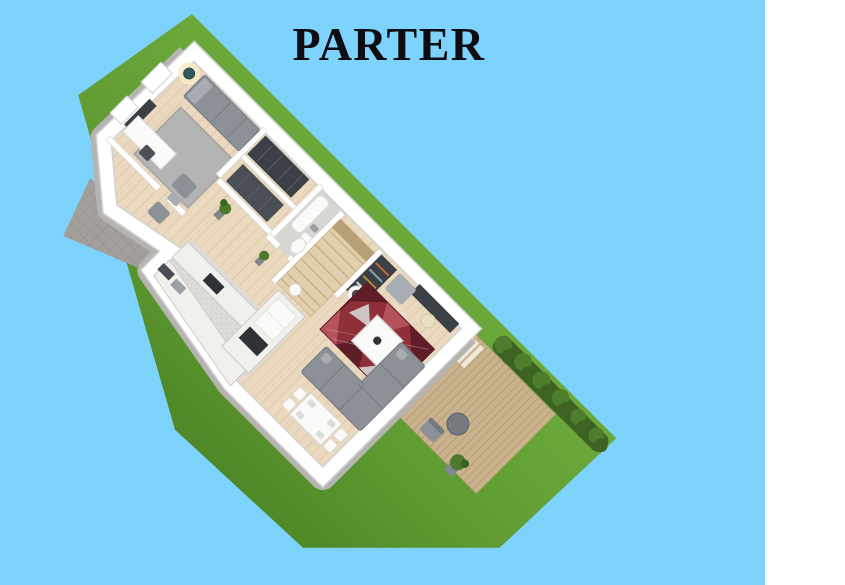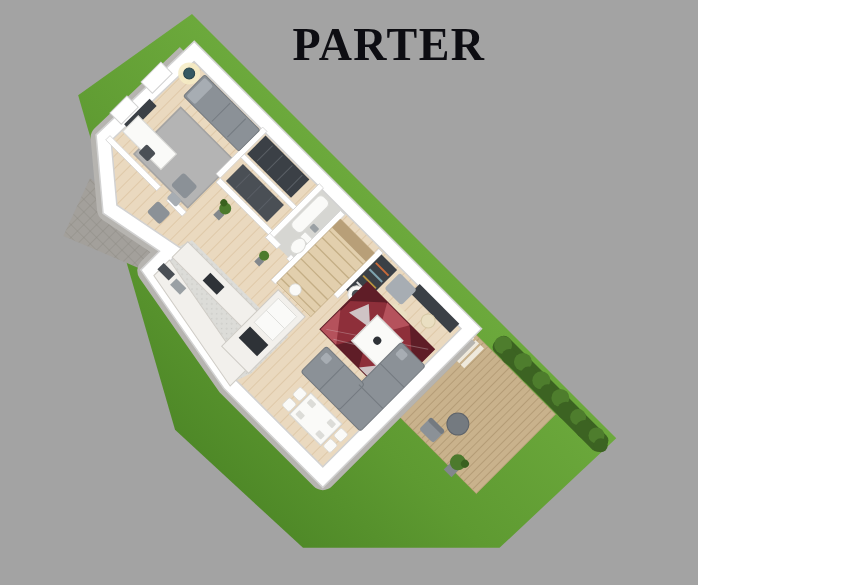--- a/index.html
+++ b/index.html
@@ -1,16 +1,16 @@
 <!DOCTYPE html>
 <html><head>
 <meta charset="utf-8">
 <style>
   html,body{margin:0;padding:0;background:#ffffff;}
-  .stage{position:relative;width:698px;height:585px;background:#a3a3a3;overflow:hidden;font-family:"Liberation Serif",serif;}
+  .stage{position:relative;width:765px;height:585px;background:#7dd3fc;overflow:hidden;font-family:"Liberation Serif",serif;}
   .title{position:absolute;left:0;top:18px;width:778px;text-align:center;font-weight:bold;font-size:46px;letter-spacing:1.5px;margin:0;}
   svg{position:absolute;left:0;top:0;}
 </style>
 </head>
 <body>
 
 <div class="stage">
   <h1 class="title" style="color: rgb(13, 13, 18);">PARTER</h1>
 
   <svg width="845" height="585" viewBox="0 0 845 585">

